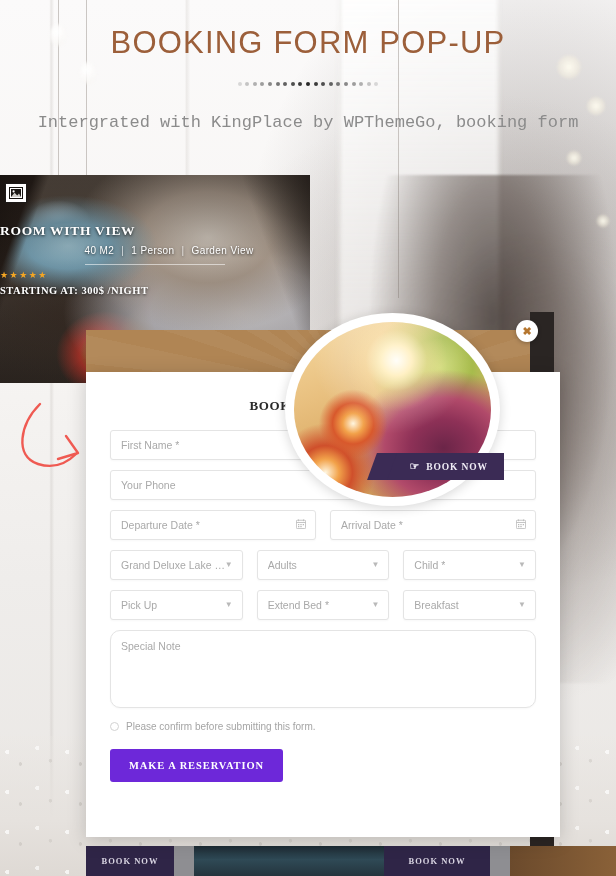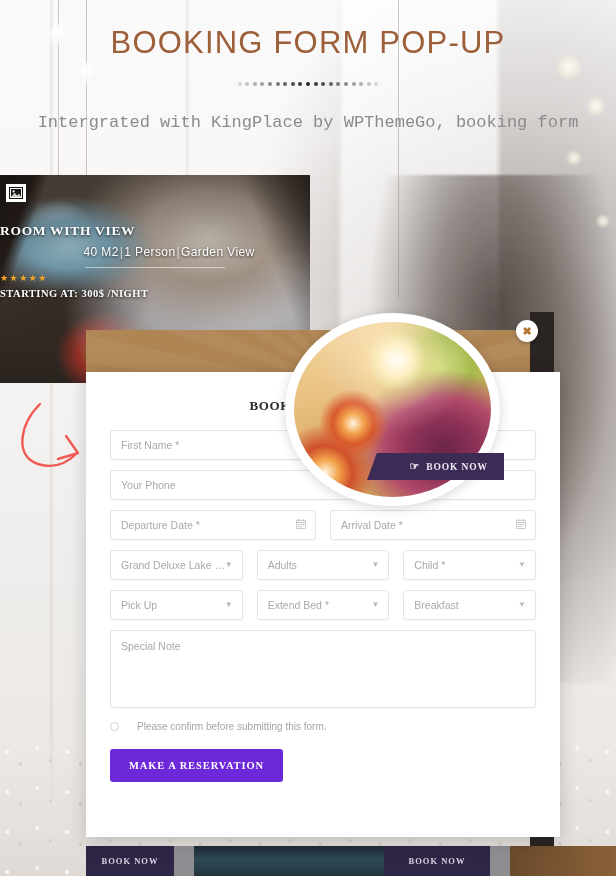--- a/index.html
+++ b/index.html
@@ -122,22 +122,22 @@
   .room-overlay {
     position: absolute; left: 0; right: 0; top: 48px;
     text-align: left; color: #fff; z-index: 2;
     text-shadow: 0 1px 3px rgba(0,0,0,.75);
   }
   .room-name {
     font-family: "Liberation Serif", serif;
     font-size: 13.5px; font-weight: 700; letter-spacing: .7px;
   }
   .room-meta {
-    margin-top: 6px; font-size: 12px; letter-spacing: .4px;
-    display: flex; align-items: center; justify-content: center; gap: 1px; margin-left: 28px;
+    margin-top: 6px; font-size: 10px; letter-spacing: .4px;
+    display: flex; align-items: center; justify-content: center; gap: 7px; margin-left: 28px;
   }
   .room-meta i { opacity: .7; font-style: normal; }
   .room-rule {
     width: 140px; height: 1px; margin: 8px auto 0;
     background: rgba(255,255,255,.55);
   }
   .room-stars {
     margin-top: 5px; color: #f5a623; font-size: 9px; letter-spacing: 1.5px;
     text-shadow: none;
   }
@@ -219,26 +219,26 @@
     box-shadow: 0 1px 2px rgba(0,0,0,.03);
   }
   .field.wide { flex: 1 1 100%; }
   .field .ph { white-space: nowrap; overflow: hidden; text-overflow: ellipsis; }
   .field .cal, .field .car {
     position: absolute; right: 9px; top: 50%; transform: translateY(-50%);
     color: #b9b9b9; font-size: 10px; line-height: 1;
   }
   .field.select .car { font-size: 8px; }
   .note {
-    width: 100%; height: 78px; border: 1px solid #e4e4e4; border-radius: 3px;
+    width: 100%; height: 78px; border: 1px solid #e4e4e4; border-radius: 10px;
     padding: 9px 10px; font-size: 10.5px; color: #a9a9a9; background: #fff;
     box-shadow: 0 1px 2px rgba(0,0,0,.03);
   }
   .confirm-row {
-    display: flex; align-items: center; gap: 18px; margin-top: 13px;
+    display: flex; align-items: center; gap: 7px; margin-top: 13px;
     font-size: 10px; color: #a5a5a5;
   }
   .radio {
     width: 9px; height: 9px; border-radius: 50%;
     border: 1px solid #d2d2d2; background: #fff; flex: 0 0 auto;
   }
   .submit-btn {
     margin-top: 17px; display: inline-block;
     background: #6d28d9; color: #ffffff;
     font-family: "Liberation Serif", serif;

